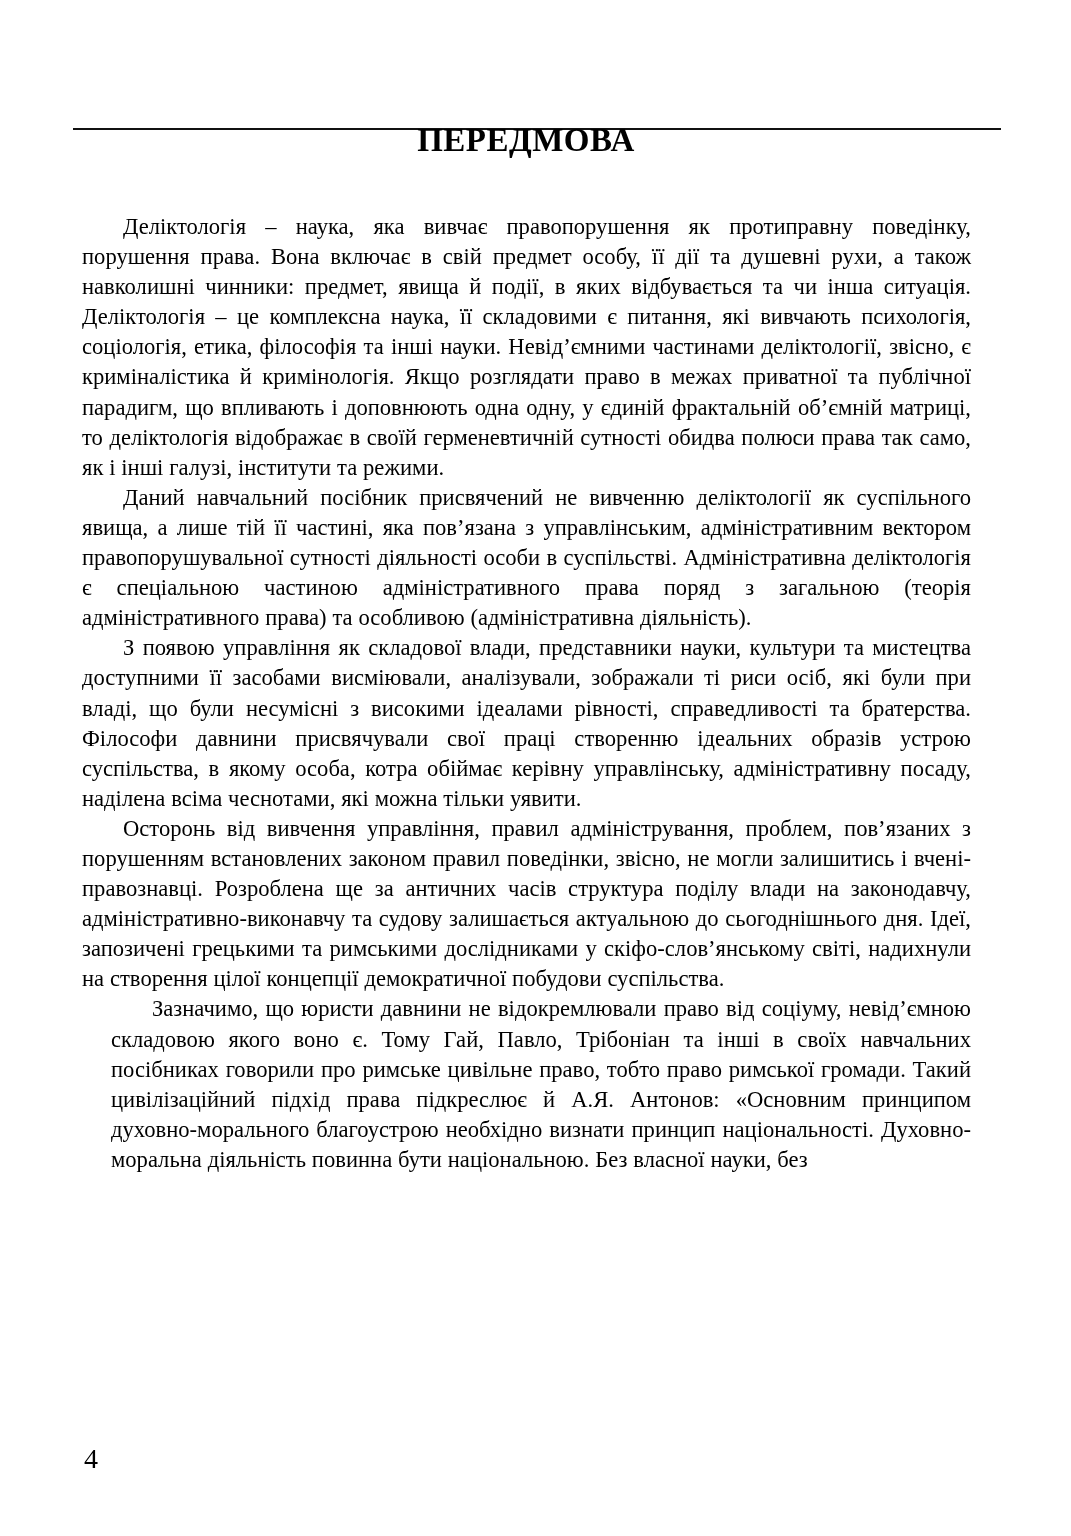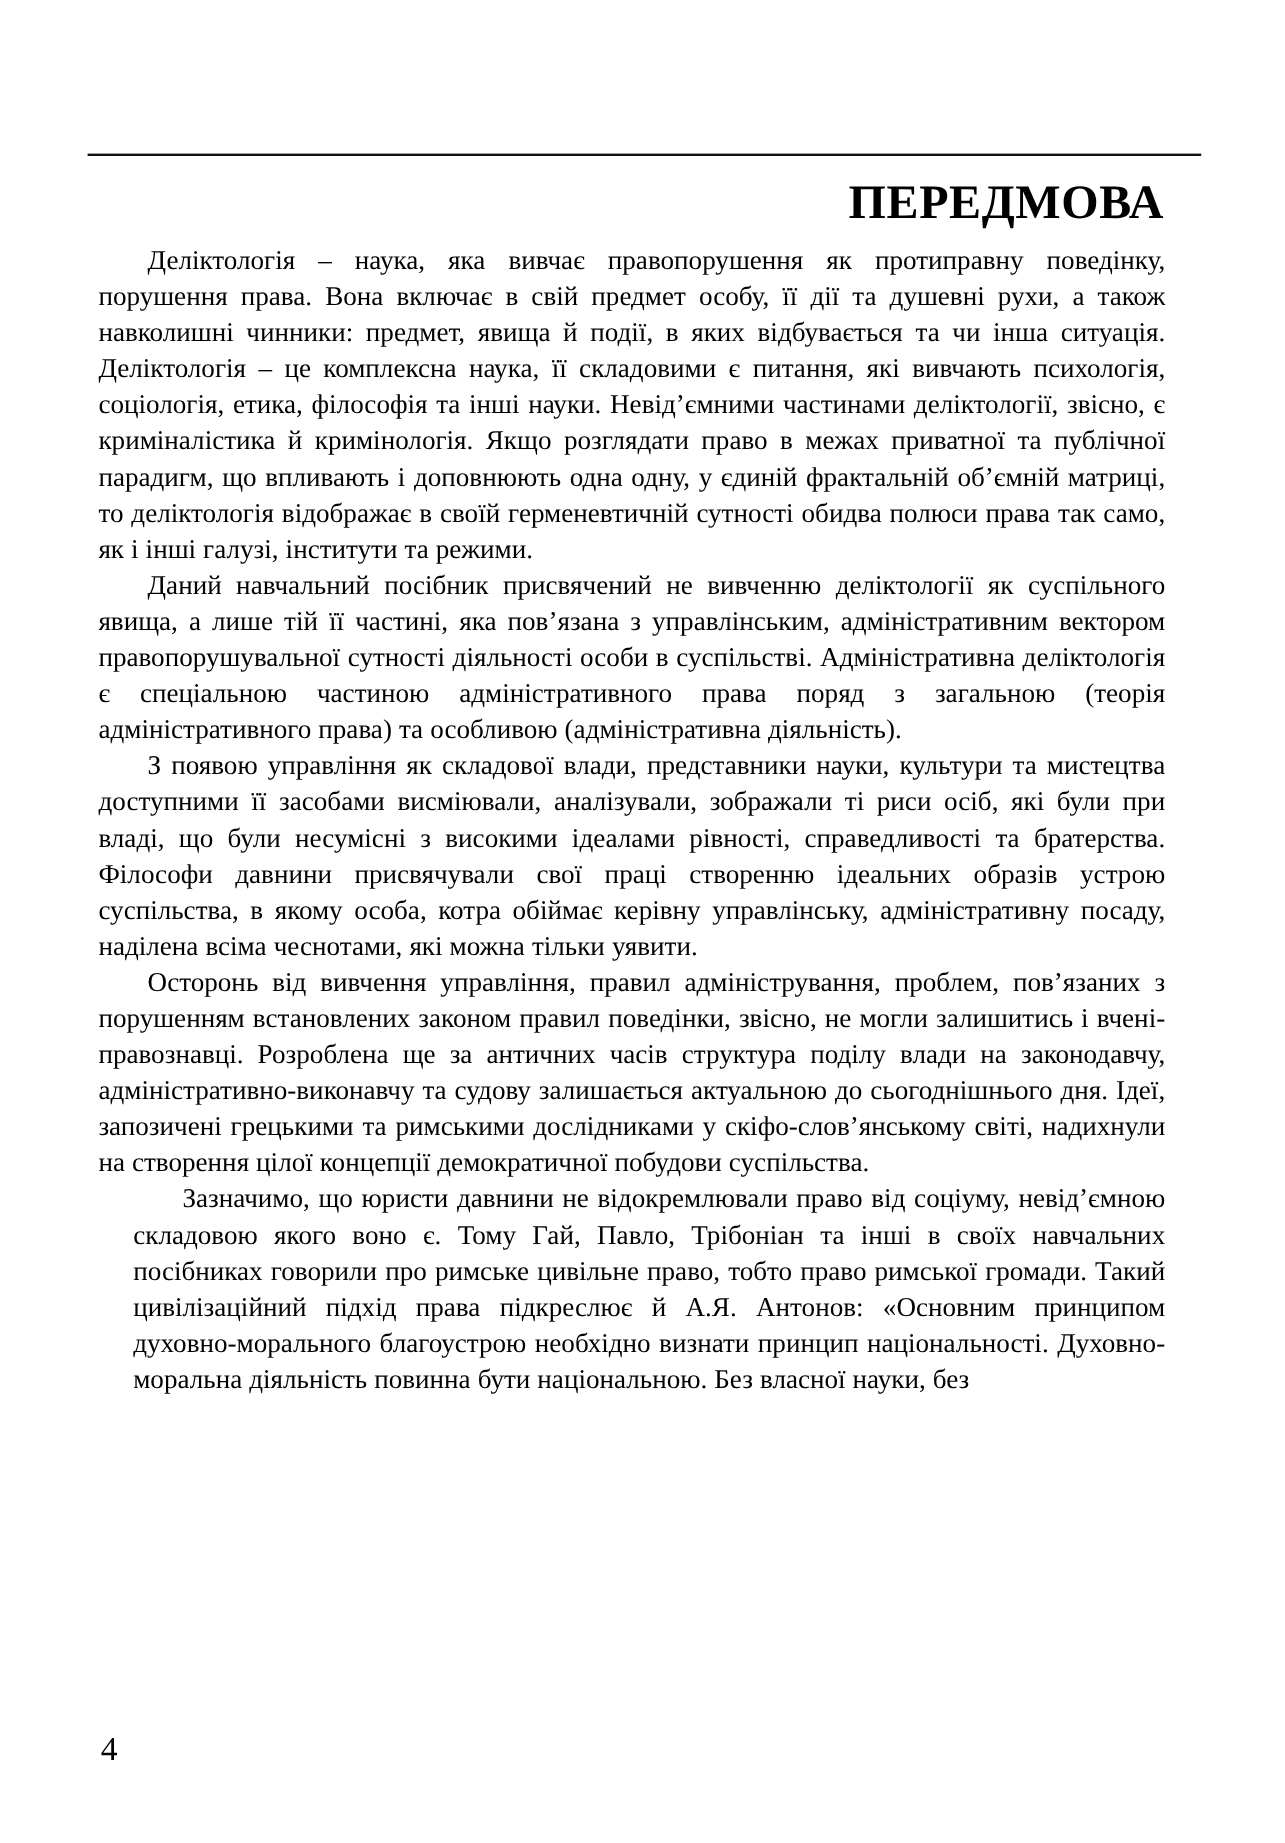--- a/index.html
+++ b/index.html
@@ -32,35 +32,35 @@
     top: 128px;
     width: 928px;
     height: 0;
     border-top: 2px solid #111111;
   }
 
   
   .page-title {
     position: absolute;
     left: 82px;
-    top: 148px;
+    top: 119px;
     width: 888px;
-    text-align: right;
-    font-size: 40px;
+    text-align: center;
+    font-size: 33px;
     font-weight: bold;
     letter-spacing: 0.5px;
     line-height: 42px;
     font-family: "Liberation Serif", "DejaVu Serif", serif;
   }
 
   
   .body-column {
     position: absolute;
     left: 82px;
-    top: 202px;
+    top: 212px;
     width: 889px;
   }
 
   .body-paragraph {
     margin: 0;
     text-align: justify;
     text-justify: inter-word;
     text-indent: 41px;
     font-size: 22.6px;
     line-height: 30.1px;

